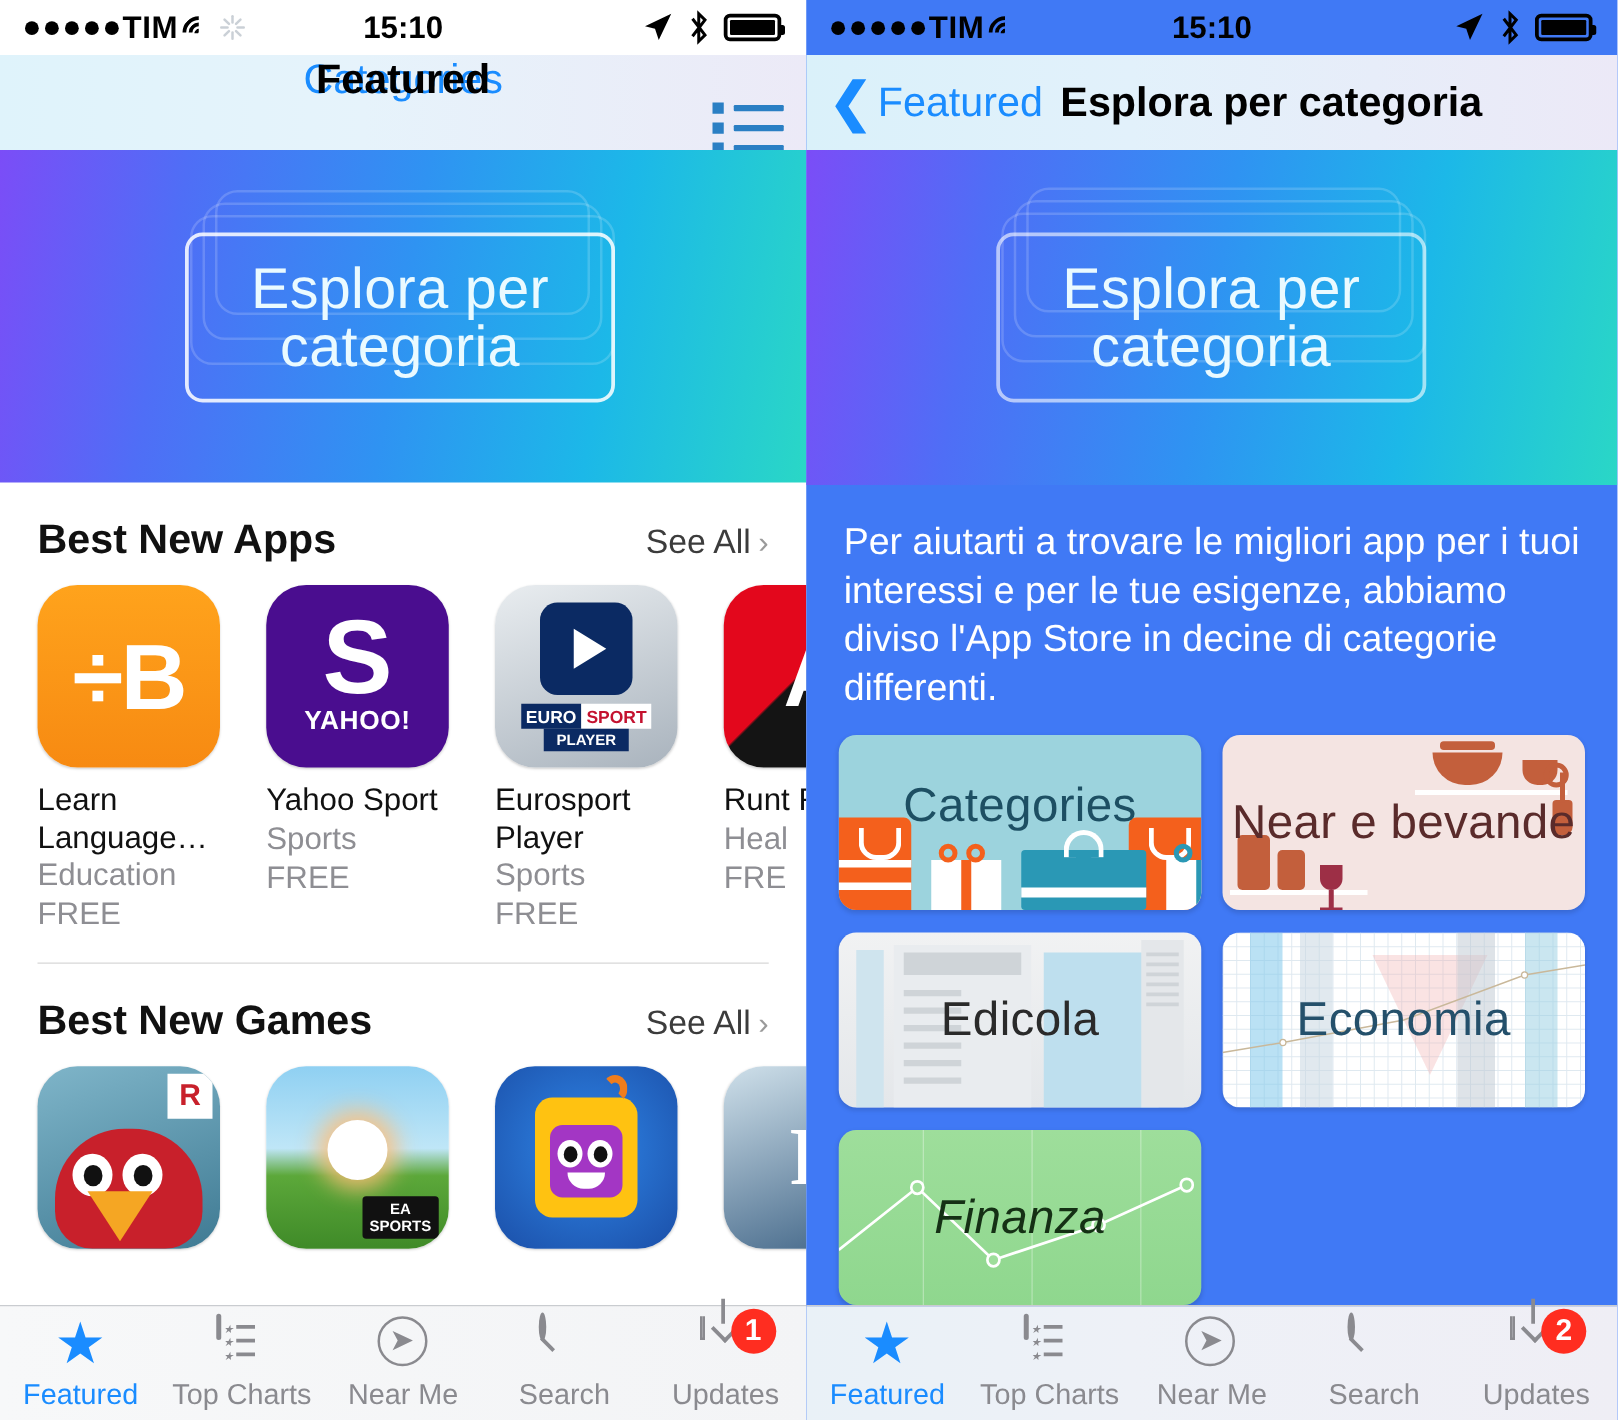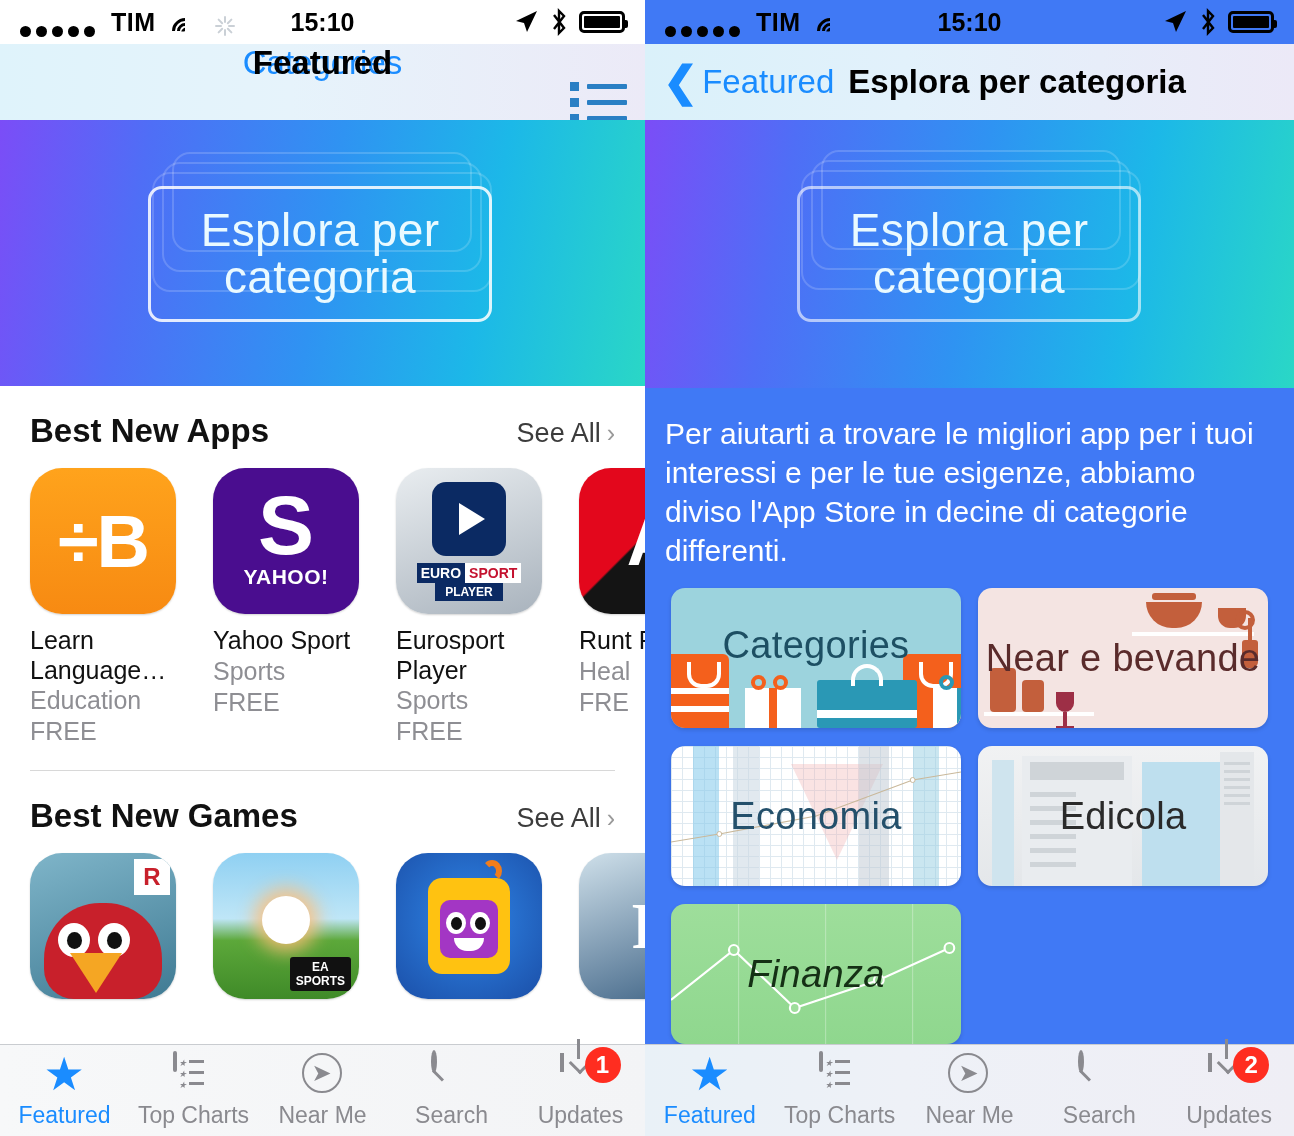--- a/index.html
+++ b/index.html
@@ -6,21 +6,21 @@
   html,body { width:1294px; height:1136px; overflow:hidden; background:#fff;
     font-family:"Liberation Sans", sans-serif; }
   .stage { width:1294px; height:1136px; display:flex; }
   .phone { position:relative; overflow:hidden; height:1136px; }
   .phone.left  { width:645px; background:#fff; }
   .phone.right { width:649px; background:#4079F5; }
 
   
   .statusbar { height:44px; position:relative; display:flex; align-items:center;
     padding:0 20px; font-size:25px; font-weight:bold; color:#000; }
-  .sb-left { display:flex; align-items:flex-end; gap:16px; }
+  .sb-left { display:flex; align-items:center; gap:3px; }
   .dots { display:flex; gap:5px; }
   .dot { width:11px; height:11px; border-radius:50%; background:#000; }
   .carrier { font-size:25px; font-weight:bold; letter-spacing:.5px; }
   .wifi { width:26px; height:19px; position:relative; }
   .wifi i { position:absolute; left:50%; transform:translateX(-50%);
     border:3px solid #000; border-radius:50%; border-bottom-color:transparent;
     border-left-color:transparent; border-right-color:transparent; }
   .wifi i.a { width:26px; height:26px; top:0; transform:translateX(-50%) rotate(-45deg); }
   .wifi i.b { width:16px; height:16px; top:5px; transform:translateX(-50%) rotate(-45deg); }
   .wifi i.c { width:7px;  height:7px;  top:10px; transform:translateX(-50%) rotate(-45deg); }
@@ -142,21 +142,21 @@
   .ic-twist .mouth{position:absolute;left:14px;top:38px;width:30px;height:13px;
     background:#fff;border-radius:0 0 16px 16px;}
   .ic-twist .ant{position:absolute;left:54px;top:-18px;width:20px;height:22px;
     border:6px solid #f07d1c;border-radius:50%;border-bottom-color:transparent;
     border-left-color:transparent;}
   .ic-p { background:linear-gradient(160deg,#cfe0ea,#3a5f82); display:flex;
     align-items:center; justify-content:center; }
   .ic-p .pp { color:#fff; font-size:66px; font-weight:bold; font-family:"Liberation Serif",serif; }
 
   
-  .intro { color:#fff; font-size:30px; line-height:1.3; padding:26px 20px 10px; }
+  .intro { color:#fff; font-size:30px; line-height:1.3; padding:26px 30px 10px; }
   .grid { padding:8px 26px 0; display:grid; grid-template-columns:1fr 1fr;
     gap:18px 17px; }
   .tile { height:140px; border-radius:14px; position:relative; overflow:hidden;
     display:flex; align-items:center; justify-content:center;
     box-shadow:0 2px 4px rgba(0,0,0,.14); }
   .tile .label { position:relative; z-index:4; font-size:38px; font-weight:300;
     letter-spacing:.3px; }
   .t-bambini { background:linear-gradient(180deg,#fdfdfe,#eef3f9); }
   .t-bambini .label { color:#3b82d6; margin-right:58px; }
   .hand { position:absolute; bottom:16px; border-radius:12px 12px 8px 8px; }
@@ -541,34 +541,20 @@
         <span class="bowlstack"></span>
         <span class="cup"></span>
         <span class="utensil"></span>
         <span class="shelfline sl-bot"></span>
         <span class="pot p1"></span>
         <span class="pot p2"></span>
         <span class="wine"></span>
         <span class="label">Near e bevande</span>
       </div>
 
-      <div class="tile t-economia">
-        <span class="ebar eb1"></span>
-        <span class="ebar eb2"></span>
-        <span class="etri"></span>
-        <span class="ebar eb3"></span>
-        <span class="ebar eb4"></span>
-        <svg class="fline" viewBox="0 0 300 140" preserveAspectRatio="none">
-          <polyline points="0,96 50,88 150,70 250,34 300,26" fill="none" stroke="#c9b89a" stroke-width="1.2"></polyline>
-          <circle cx="50" cy="88" r="2.5" fill="#fff" stroke="#c9b89a"></circle>
-          <circle cx="250" cy="34" r="2.5" fill="#fff" stroke="#c9b89a"></circle>
-        </svg>
-        <span class="label">Economia</span>
-      </div>
-
       <div class="tile t-edicola">
         <span class="paper pg1"></span>
         <span class="paper pg2">
           <span class="hd"></span>
           <span class="ln" style="top:36px"></span>
             <span class="ln" style="top:50px"></span>
           <span class="ln" style="top:64px"></span>
             <span class="ln" style="top:78px"></span>
           <span class="ln" style="top:92px"></span>
             <span class="ln" style="top:106px"></span>
@@ -578,20 +564,34 @@
           <span class="ln" style="top:10px"></span>
             <span class="ln" style="top:18px"></span>
           <span class="ln" style="top:26px"></span>
             <span class="ln" style="top:34px"></span>
           <span class="ln" style="top:42px"></span>
             <span class="ln" style="top:50px"></span>
         </span>
         <span class="label">Edicola</span>
       </div>
 
+      <div class="tile t-economia">
+        <span class="ebar eb1"></span>
+        <span class="ebar eb2"></span>
+        <span class="etri"></span>
+        <span class="ebar eb3"></span>
+        <span class="ebar eb4"></span>
+        <svg class="fline" viewBox="0 0 300 140" preserveAspectRatio="none">
+          <polyline points="0,96 50,88 150,70 250,34 300,26" fill="none" stroke="#c9b89a" stroke-width="1.2"></polyline>
+          <circle cx="50" cy="88" r="2.5" fill="#fff" stroke="#c9b89a"></circle>
+          <circle cx="250" cy="34" r="2.5" fill="#fff" stroke="#c9b89a"></circle>
+        </svg>
+        <span class="label">Economia</span>
+      </div>
+
       <div class="tile t-finanza">
         <svg class="fline" viewBox="0 0 300 140" preserveAspectRatio="none">
           <line x1="70" y1="0" x2="70" y2="140" stroke="rgba(255,255,255,.35)" stroke-width="1"></line>
           <line x1="160" y1="0" x2="160" y2="140" stroke="rgba(255,255,255,.35)" stroke-width="1"></line>
           <line x1="250" y1="0" x2="250" y2="140" stroke="rgba(255,255,255,.35)" stroke-width="1"></line>
           <polyline points="0,96 65,46 128,104 215,76 288,44" fill="none" stroke="#fff" stroke-width="2.2"></polyline>
           <circle cx="65" cy="46" r="5" fill="#9ede9b" stroke="#fff" stroke-width="2.2"></circle>
           <circle cx="128" cy="104" r="5" fill="#9ede9b" stroke="#fff" stroke-width="2.2"></circle>
           <circle cx="215" cy="76" r="5" fill="#9ede9b" stroke="#fff" stroke-width="2.2"></circle>
           <circle cx="288" cy="44" r="5" fill="#9ede9b" stroke="#fff" stroke-width="2.2"></circle>

